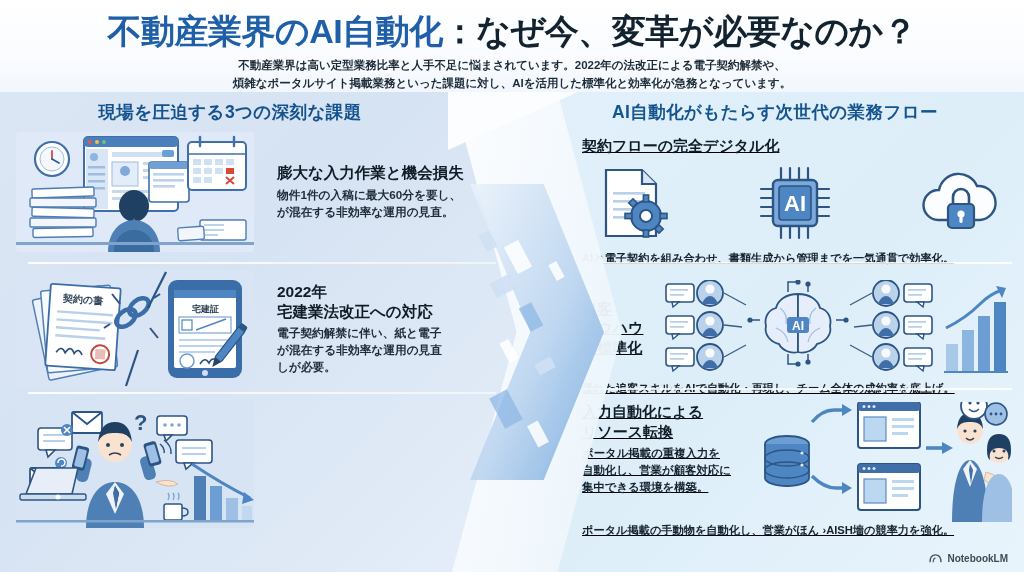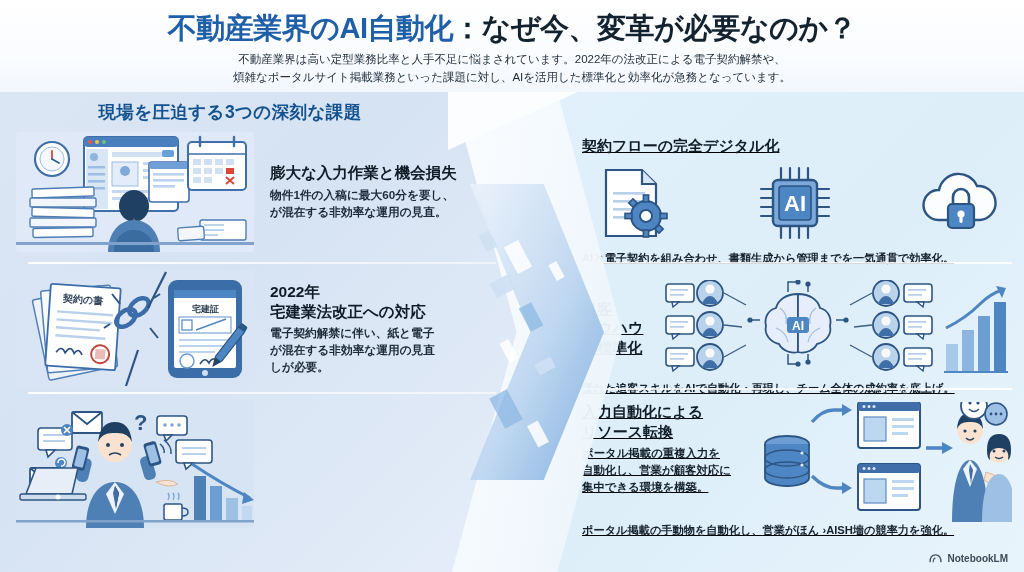--- a/index.html
+++ b/index.html
@@ -18,28 +18,28 @@
 
   
   .header {
     position: absolute; left: 0; top: 0; width: 1024px; height: 92px;
     background: linear-gradient(180deg,#ffffff 0%, #fafcff 60%, #f2f7fd 100%);
     text-align: center;
     z-index: 6;
   }
   .title {
     margin-top: 12px;
-    font-size: 29px; font-weight: 700; letter-spacing: -0.5px;
+    font-size: 34px; font-weight: 700; letter-spacing: -0.5px;
     line-height: 1.12; white-space: nowrap;
   }
   .title .blue { color: #1f5fa8; }
   .title .dark { color: #12222f; }
   .subtitle {
     margin-top: 7px;
-    font-size: 11.5px; font-weight: 400; color: #1c2b38;
+    font-size: 11.5px; font-weight: 700; color: #1c2b38;
     line-height: 1.55;
   }
 
   
   .panels {
     position: absolute; left: 0; top: 92px; width: 1024px; height: 480px;
   }
   .panel-left {
     position: absolute; left: 0; top: 0; width: 540px; height: 480px;
     background: linear-gradient(135deg,#dbe6f4 0%, #d6e3f2 40%, #e6eefa 100%);
@@ -93,21 +93,21 @@
     position: absolute; left: 16px; width: 505px;
     display: flex; align-items: center; gap: 12px;
   }
   .issue.i1 { top: 40px;  height: 120px; }
   .issue.i2 { top: 178px; height: 118px; }
   .issue.i3 { top: 308px; height: 128px; }
   .issue .art {
     width: 238px; flex: 0 0 238px; height: 100%;
     border-radius: 4px; position: relative; overflow: hidden;
   }
-  .issue .txt { flex: 1 1 auto; padding-left: 4px; }
+  .issue .txt { flex: 1 1 auto; padding-left: 4px; margin-left: 7px; }
   .issue .txt h3 {
     font-size: 15.5px; font-weight: 700; color: #101c26; line-height: 1.28;
     margin-bottom: 4px;
   }
   .issue .txt p {
     font-size: 11.7px; font-weight: 700; color: #1d2b38; line-height: 1.45;
   }
   .divider {
     position: absolute; left: 28px; width: 468px; height: 1.5px;
     background: linear-gradient(90deg,rgba(255,255,255,.95),rgba(255,255,255,.55));
@@ -418,20 +418,21 @@
             <rect x="210" y="98" width="12" height="22" fill="#9dc0e4"></rect>
             <rect x="226" y="106" width="10" height="14" fill="#c2d8ee"></rect>
             <path d="M176 64 q30 20 58 34" stroke="#4e86c3" stroke-width="3" fill="none"></path>
             <path d="M228 92 l10 8 l-12 4Z" fill="#4e86c3"></path>
           </g>
           <rect x="0" y="120" width="238" height="2.5" fill="#7fa3cc"></rect>
         </svg>
       </div>
     </div>
 
+    <div class="col-head right">AI自動化がもたらす次世代の業務フロー</div>
 
     <div class="rdivider r1"></div>
     <div class="rdivider r2"></div>
 
     <div class="benefit b1">
       <h3>契約フローの完全デジタル化</h3>
       <div class="icon-row">
         <div class="icon-cell">
           <svg viewBox="0 0 76 74" width="76" height="74">
             <path d="M10 4 h36 l14 14 v52 h-50 Z" fill="#ffffff" stroke="#2d5584" stroke-width="2.2"></path>

